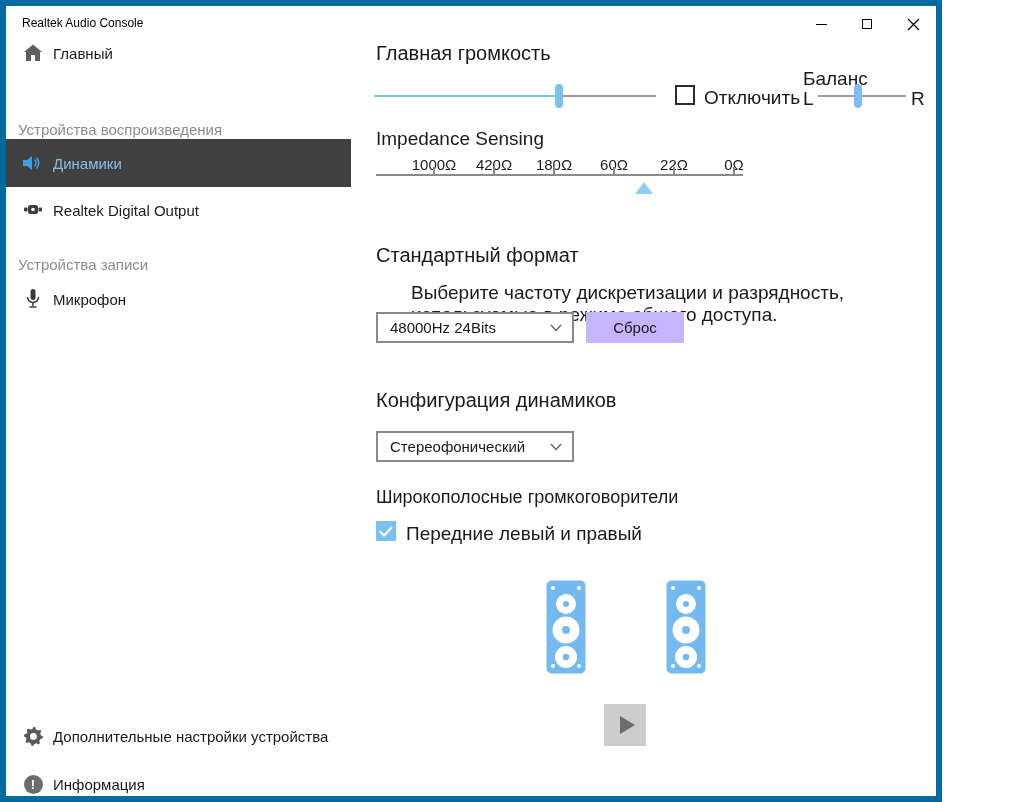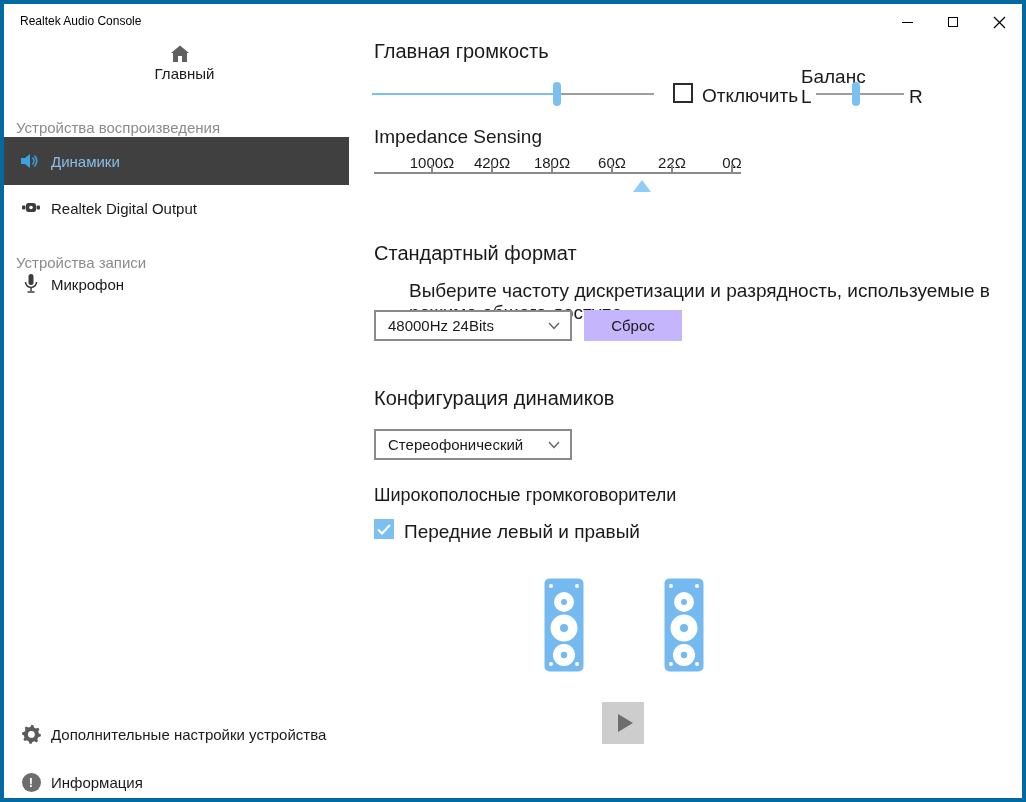--- a/index.html
+++ b/index.html
@@ -1,37 +1,37 @@
 <!DOCTYPE html>
 <html><head>
 <meta charset="utf-8">
 <style>
   * { margin:0; padding:0; box-sizing:border-box; }
   html,body { width:1026px; height:802px; }
   body { font-family:"Liberation Sans", sans-serif; background:#ffffff; color:#1a1a1a; }
-  .window { position:relative; width:1026px; height:802px; border:4px solid #0369a1; background:#fff; overflow:hidden; }
+  .window { position:relative; width:942px; height:802px; border:6px solid #0369a1; background:#fff; overflow:hidden; }
 
   
   .titlebar { position:absolute; left:0; top:0; width:100%; height:36px; background:#fff; }
   .titlebar-title { position:absolute; left:16px; top:10px; font-size:12px; color:#000; }
   .win-controls { position:absolute; right:0; top:0; display:flex; }
   .win-btn { width:46px; height:36px; display:flex; align-items:center; justify-content:center; background:transparent; border:none; cursor:pointer; }
   .glyph-min { width:11px; height:1px; background:#000; display:block; }
   .glyph-max { width:10px; height:10px; border:1px solid #000; display:block; }
 
   
   .side-row { position:absolute; left:0; display:flex; align-items:center; padding-left:16px; width:345px; cursor:pointer; }
   .side-row .ic { width:22px; height:22px; display:flex; align-items:center; justify-content:center; margin-right:9px; flex:0 0 22px; }
   .side-label { font-size:15px; color:#1a1a1a; white-space:nowrap; }
   .side-section { position:absolute; left:12px; font-size:15px; color:#8b8b8b; }
-  .row-home { top:39px; height:36px;flex-direction:column; }
+  .row-home { top:29px; height:36px; }
   .row-speakers { top:133px; height:48px; background:#404040; }
   .row-speakers .side-label { color:#8abde6; }
   .row-digital { top:186px; height:36px; }
-  .row-mic { top:262px; height:36px; }
+  .row-mic { top:275px; height:36px; }
   .row-advanced { top:712px; height:36px; }
   .row-info { top:760px; height:36px; }
   .sec-playback { top:115px; }
   .sec-recording { top:250px; }
   .info-circle { width:19px; height:19px; border-radius:50%; background:#6d6d6d; color:#fff; font-size:13px; font-weight:bold; display:flex; align-items:center; justify-content:center; }
 
   
   .h20 { position:absolute; font-size:20px; font-weight:400; color:#1a1a1a; }
   .h17 { position:absolute; font-size:18px; font-weight:400; color:#1a1a1a; }
   .t15 { position:absolute; font-size:19px; color:#1a1a1a; }

